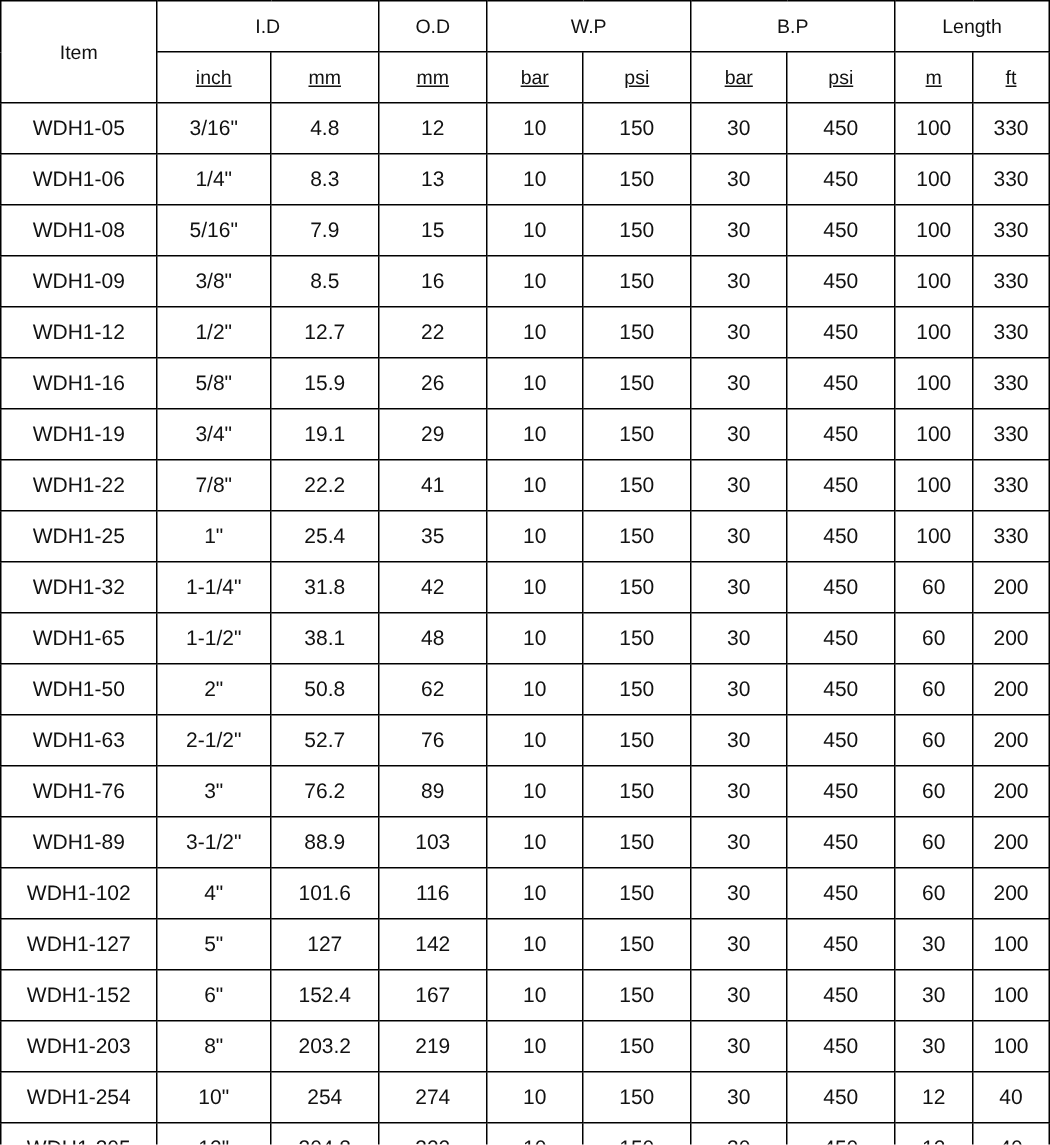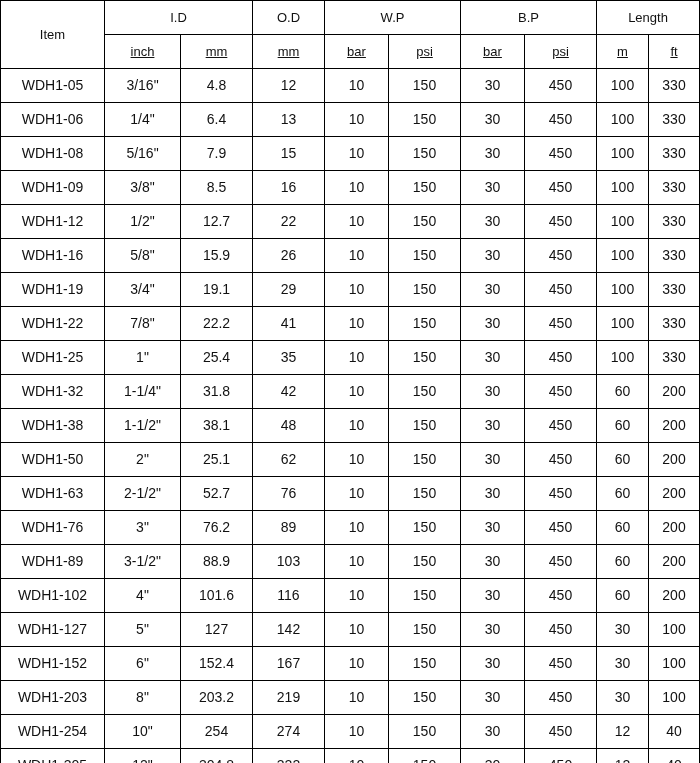--- a/index.html
+++ b/index.html
@@ -109,21 +109,21 @@
         <td>10</td>
         <td>150</td>
         <td>30</td>
         <td>450</td>
         <td>100</td>
         <td>330</td>
       </tr>
       <tr>
         <td class="item-col">WDH1-06</td>
         <td>1/4"</td>
-        <td>6.4</td>
+        <td>8.3</td>
         <td>13</td>
         <td>10</td>
         <td>150</td>
         <td>30</td>
         <td>450</td>
         <td>100</td>
         <td>330</td>
       </tr>
       <tr>
         <td class="item-col">WDH1-08</td>
@@ -215,35 +215,35 @@
         <td>31.8</td>
         <td>42</td>
         <td>10</td>
         <td>150</td>
         <td>30</td>
         <td>450</td>
         <td>60</td>
         <td>200</td>
       </tr>
       <tr>
-        <td class="item-col">WDH1-38</td>
+        <td class="item-col">WDH1-65</td>
         <td>1-1/2"</td>
         <td>38.1</td>
         <td>48</td>
         <td>10</td>
         <td>150</td>
         <td>30</td>
         <td>450</td>
         <td>60</td>
         <td>200</td>
       </tr>
       <tr>
         <td class="item-col">WDH1-50</td>
         <td>2"</td>
-        <td>25.1</td>
+        <td>50.8</td>
         <td>62</td>
         <td>10</td>
         <td>150</td>
         <td>30</td>
         <td>450</td>
         <td>60</td>
         <td>200</td>
       </tr>
       <tr>
         <td class="item-col">WDH1-63</td>

